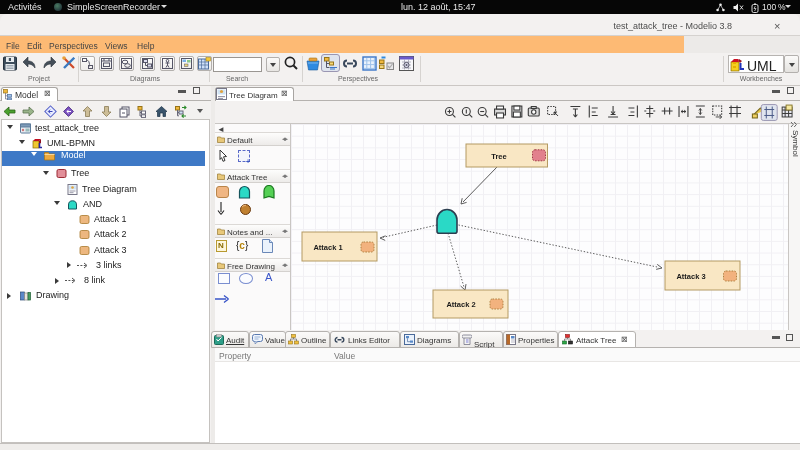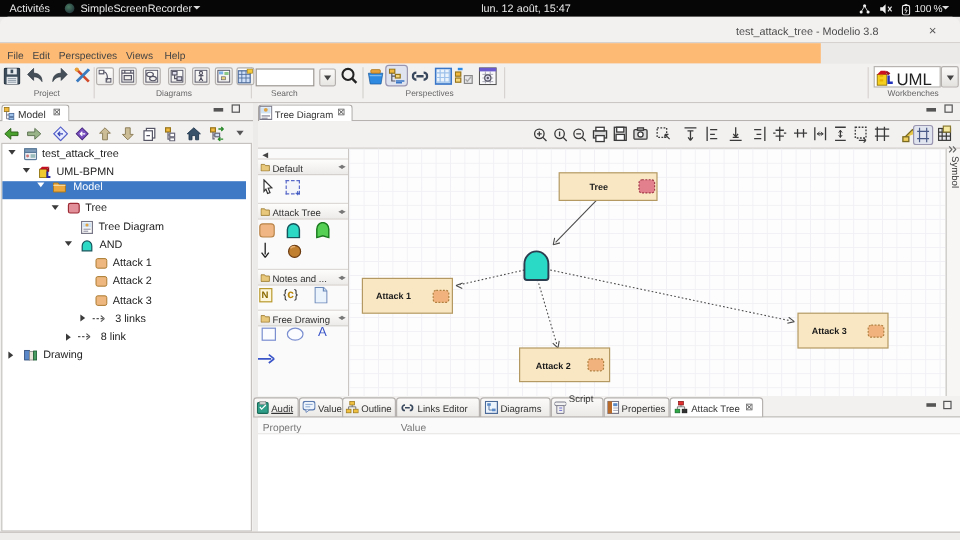--- a/index.html
+++ b/index.html
@@ -633,21 +633,21 @@
     <rect x="2" y="2" width="3" height="2.2" fill="#5a8ac8"></rect>
     <rect x="6" y="6.5" width="3" height="2.2" fill="#5a8ac8"></rect>
     <path d="M3.5,4.2 v3.5 h2.5" stroke="#4a6a9a" fill="none" stroke-width="0.7"></path>
   </svg>
 <div class="abs" style="left:417px;top:336px;font-size:8px;color:#333;">Diagrams</div>
 <div class="abs btab" style="left:459px;width:44px;"></div>
 <svg class="abs" style="left:462px;top:334px;" width="10" height="11" viewBox="0 0 10 11">
     <path d="M1.5,1 h7 a1.5,1.5 0 0 1 0,3 M1.5,1 a1.5,1.5 0 0 0 0,3 h7 M2,4 v6.5 h6 V4" fill="#f2f2f2" stroke="#778" stroke-width="0.8"></path>
     <path d="M4,6 h2.5 M4,8 h2.5" stroke="#55c" stroke-width="0.7"></path>
   </svg>
-<div class="abs" style="left:474px;top:328px;font-size:8px;color:#333;">Script</div>
+<div class="abs" style="left:474px;top:340px;font-size:8px;color:#333;">Script</div>
 <div class="abs btab" style="left:503px;width:55px;"></div>
 <svg class="abs" style="left:506px;top:334px;" width="10" height="11" viewBox="0 0 10 11">
     <rect x="0.5" y="0.5" width="9" height="10" fill="#fff" stroke="#778"></rect>
     <rect x="0.5" y="0.5" width="3.5" height="10" fill="#b86a2a"></rect>
     <rect x="5" y="2" width="3.5" height="2.5" fill="#5a8ac8"></rect>
     <path d="M5,6 h4 M5,8 h4" stroke="#99a" stroke-width="0.7"></path>
   </svg>
 <div class="abs" style="left:518px;top:336px;font-size:8px;color:#333;">Properties</div>
 <div class="abs btab" style="left:558px;width:78px;background:#fff;"></div>
 <svg class="abs" style="left:562px;top:334px;" width="11" height="11" viewBox="0 0 11 11">

